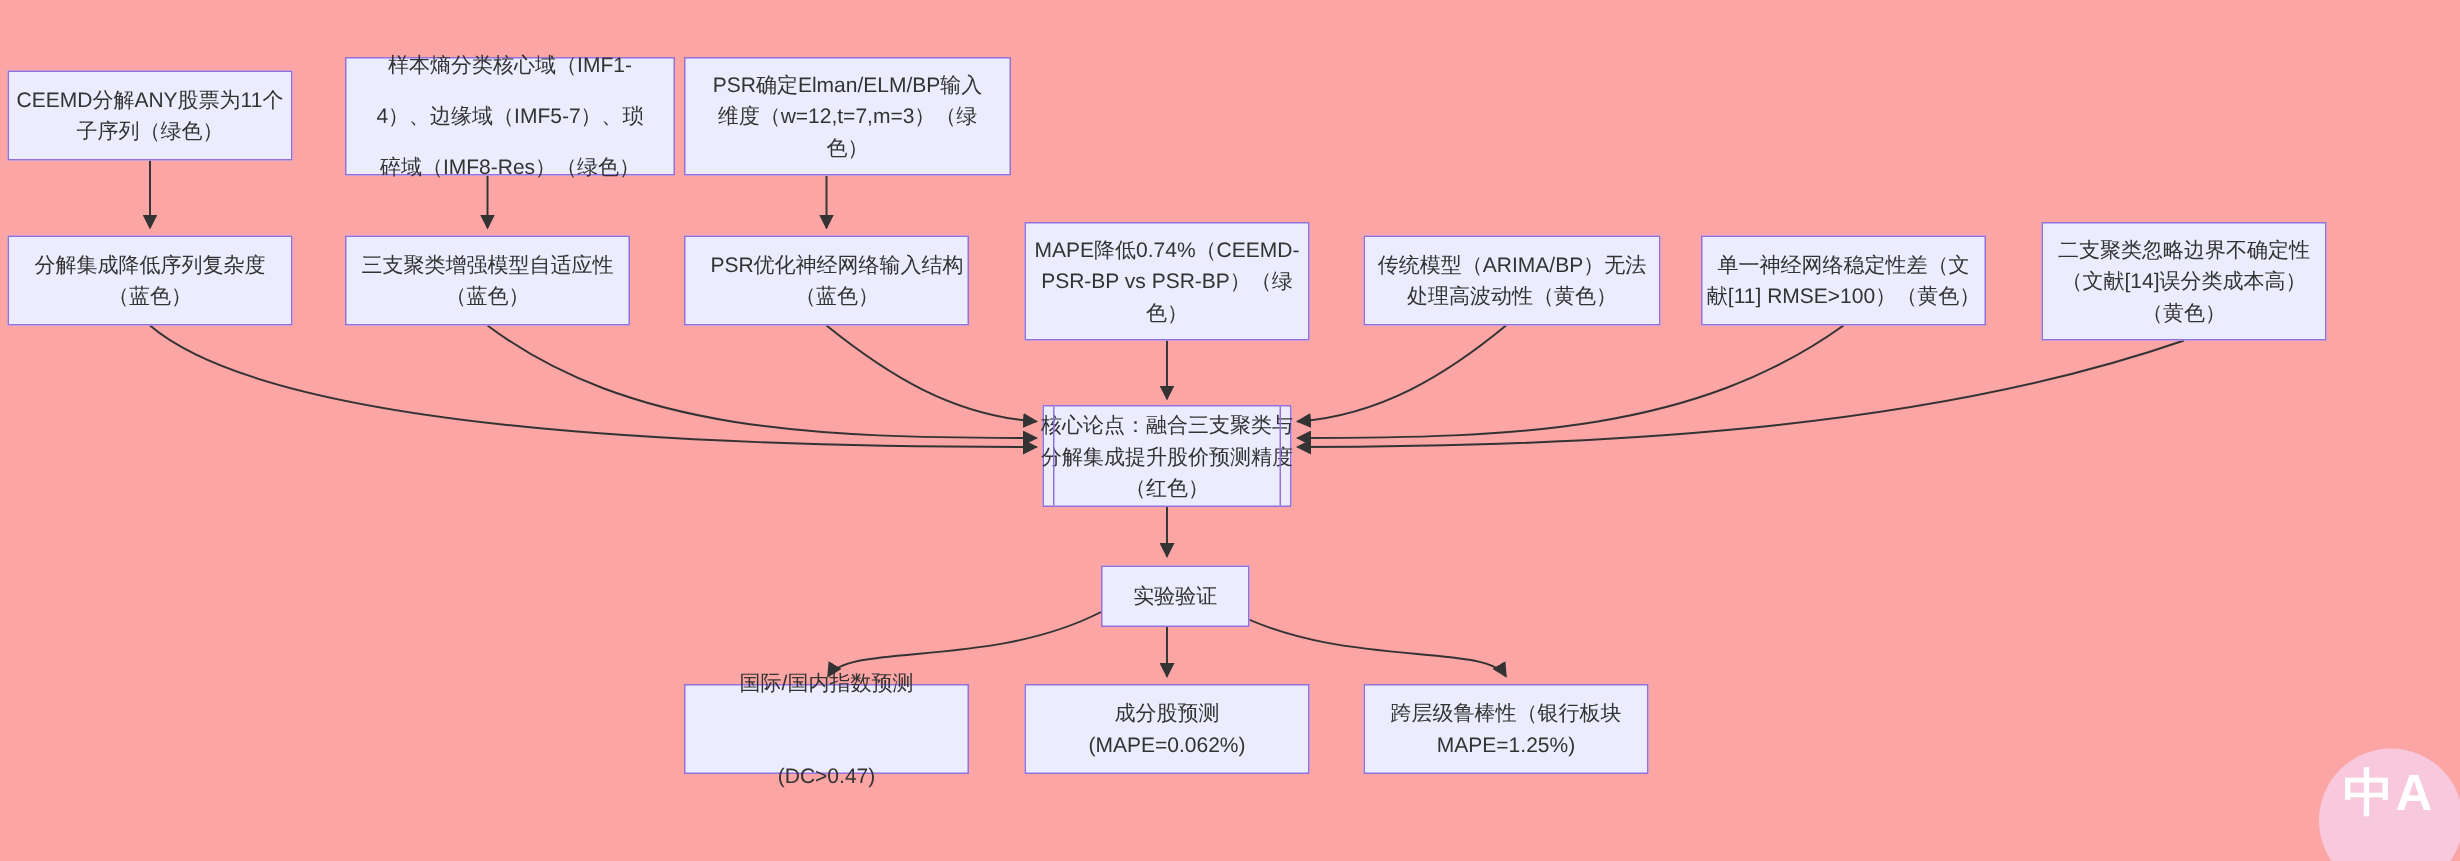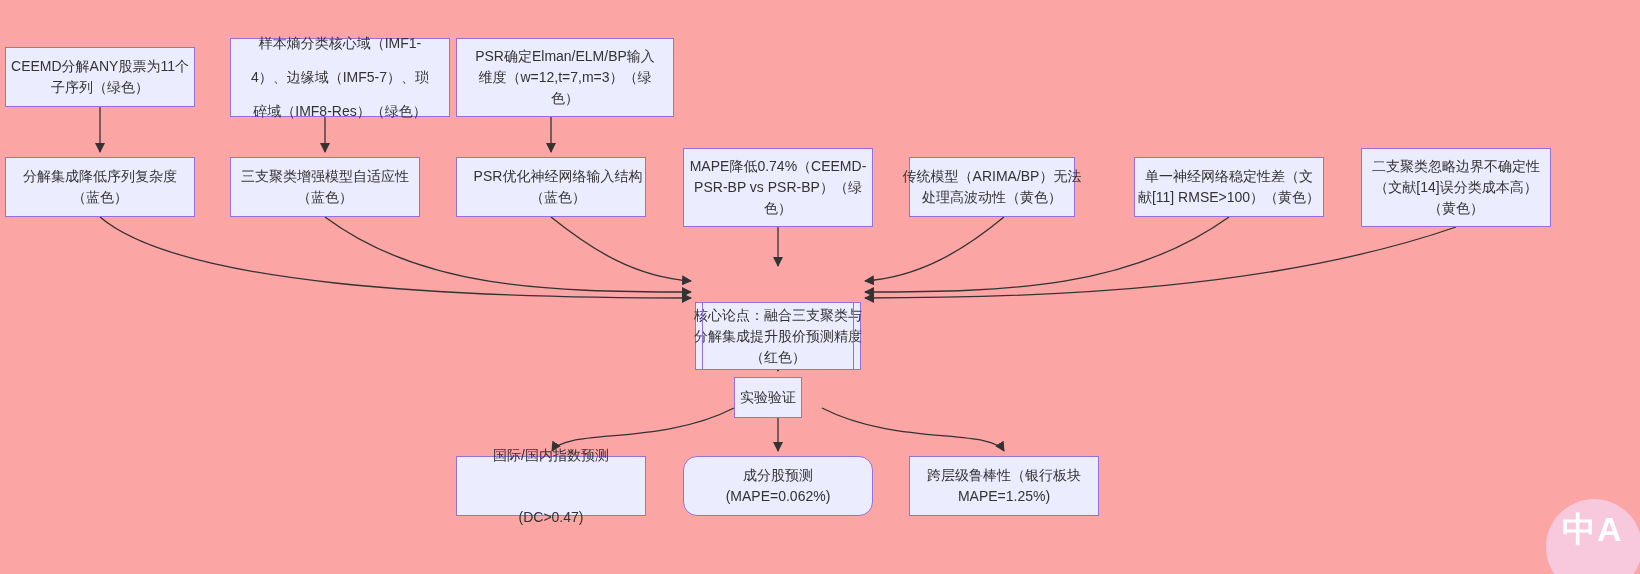--- a/index.html
+++ b/index.html
@@ -88,54 +88,54 @@
     <span>PSR优化神经网络输入结构</span>
     <span>（蓝色）</span>
   </div>
 
   <div class="node" style="left:683px;top:148px;width:190px;height:79px;align-items:center;">
     <span>MAPE降低0.74%（CEEMD-</span>
     <span>PSR-BP vs PSR-BP）（绿</span>
     <span>色）</span>
   </div>
 
-  <div class="node" style="left:909px;top:157px;width:166px;height:60px;">
+  <div class="node" style="left:909px;top:157px;width:198px;height:60px;">
     <span>传统模型（ARIMA/BP）无法</span>
     <span>处理高波动性（黄色）</span>
   </div>
 
   <div class="node" style="left:1134px;top:157px;width:190px;height:60px;">
     <span>单一神经网络稳定性差（文</span>
     <span>献[11] RMSE&gt;100）（黄色）</span>
   </div>
 
   <div class="node" style="left:1361px;top:148px;width:190px;height:79px;">
     <span>二支聚类忽略边界不确定性</span>
     <span>（文献[14]误分类成本高）</span>
     <span>（黄色）</span>
   </div>
 
-  <div class="node subroutine" style="left:695px;top:270px;width:166px;height:68px;margin-top:32px;">
+  <div class="node subroutine" style="left:695px;top:270px;width:166px;height:68px;">
     <i class="bar left"></i>
     <i class="bar right"></i>
     <span>核心论点：融合三支聚类与</span>
     <span>分解集成提升股价预测精度</span>
     <span>（红色）</span>
   </div>
 
-  <div class="node" style="left:734px;top:377px;width:68px;height:41px;">
+  <div class="node" style="left:734px;top:377px;width:99px;height:41px;">
     <span>实验验证</span>
   </div>
 
   <div class="node" style="left:456px;top:456px;width:190px;height:60px;gap:41px;">
     <span>国际/国内指数预测</span>
     <span>(DC&gt;0.47)</span>
   </div>
 
-  <div class="node" style="left:683px;top:456px;width:190px;height:60px;border-radius:14px;">
+  <div class="node" style="left:683px;top:456px;width:190px;height:60px;">
     <span>成分股预测</span>
     <span>(MAPE=0.062%)</span>
   </div>
 
   <div class="node" style="left:909px;top:456px;width:190px;height:60px;">
     <span>跨层级鲁棒性（银行板块</span>
     <span>MAPE=1.25%)</span>
   </div>
 
   <div class="watermark">

